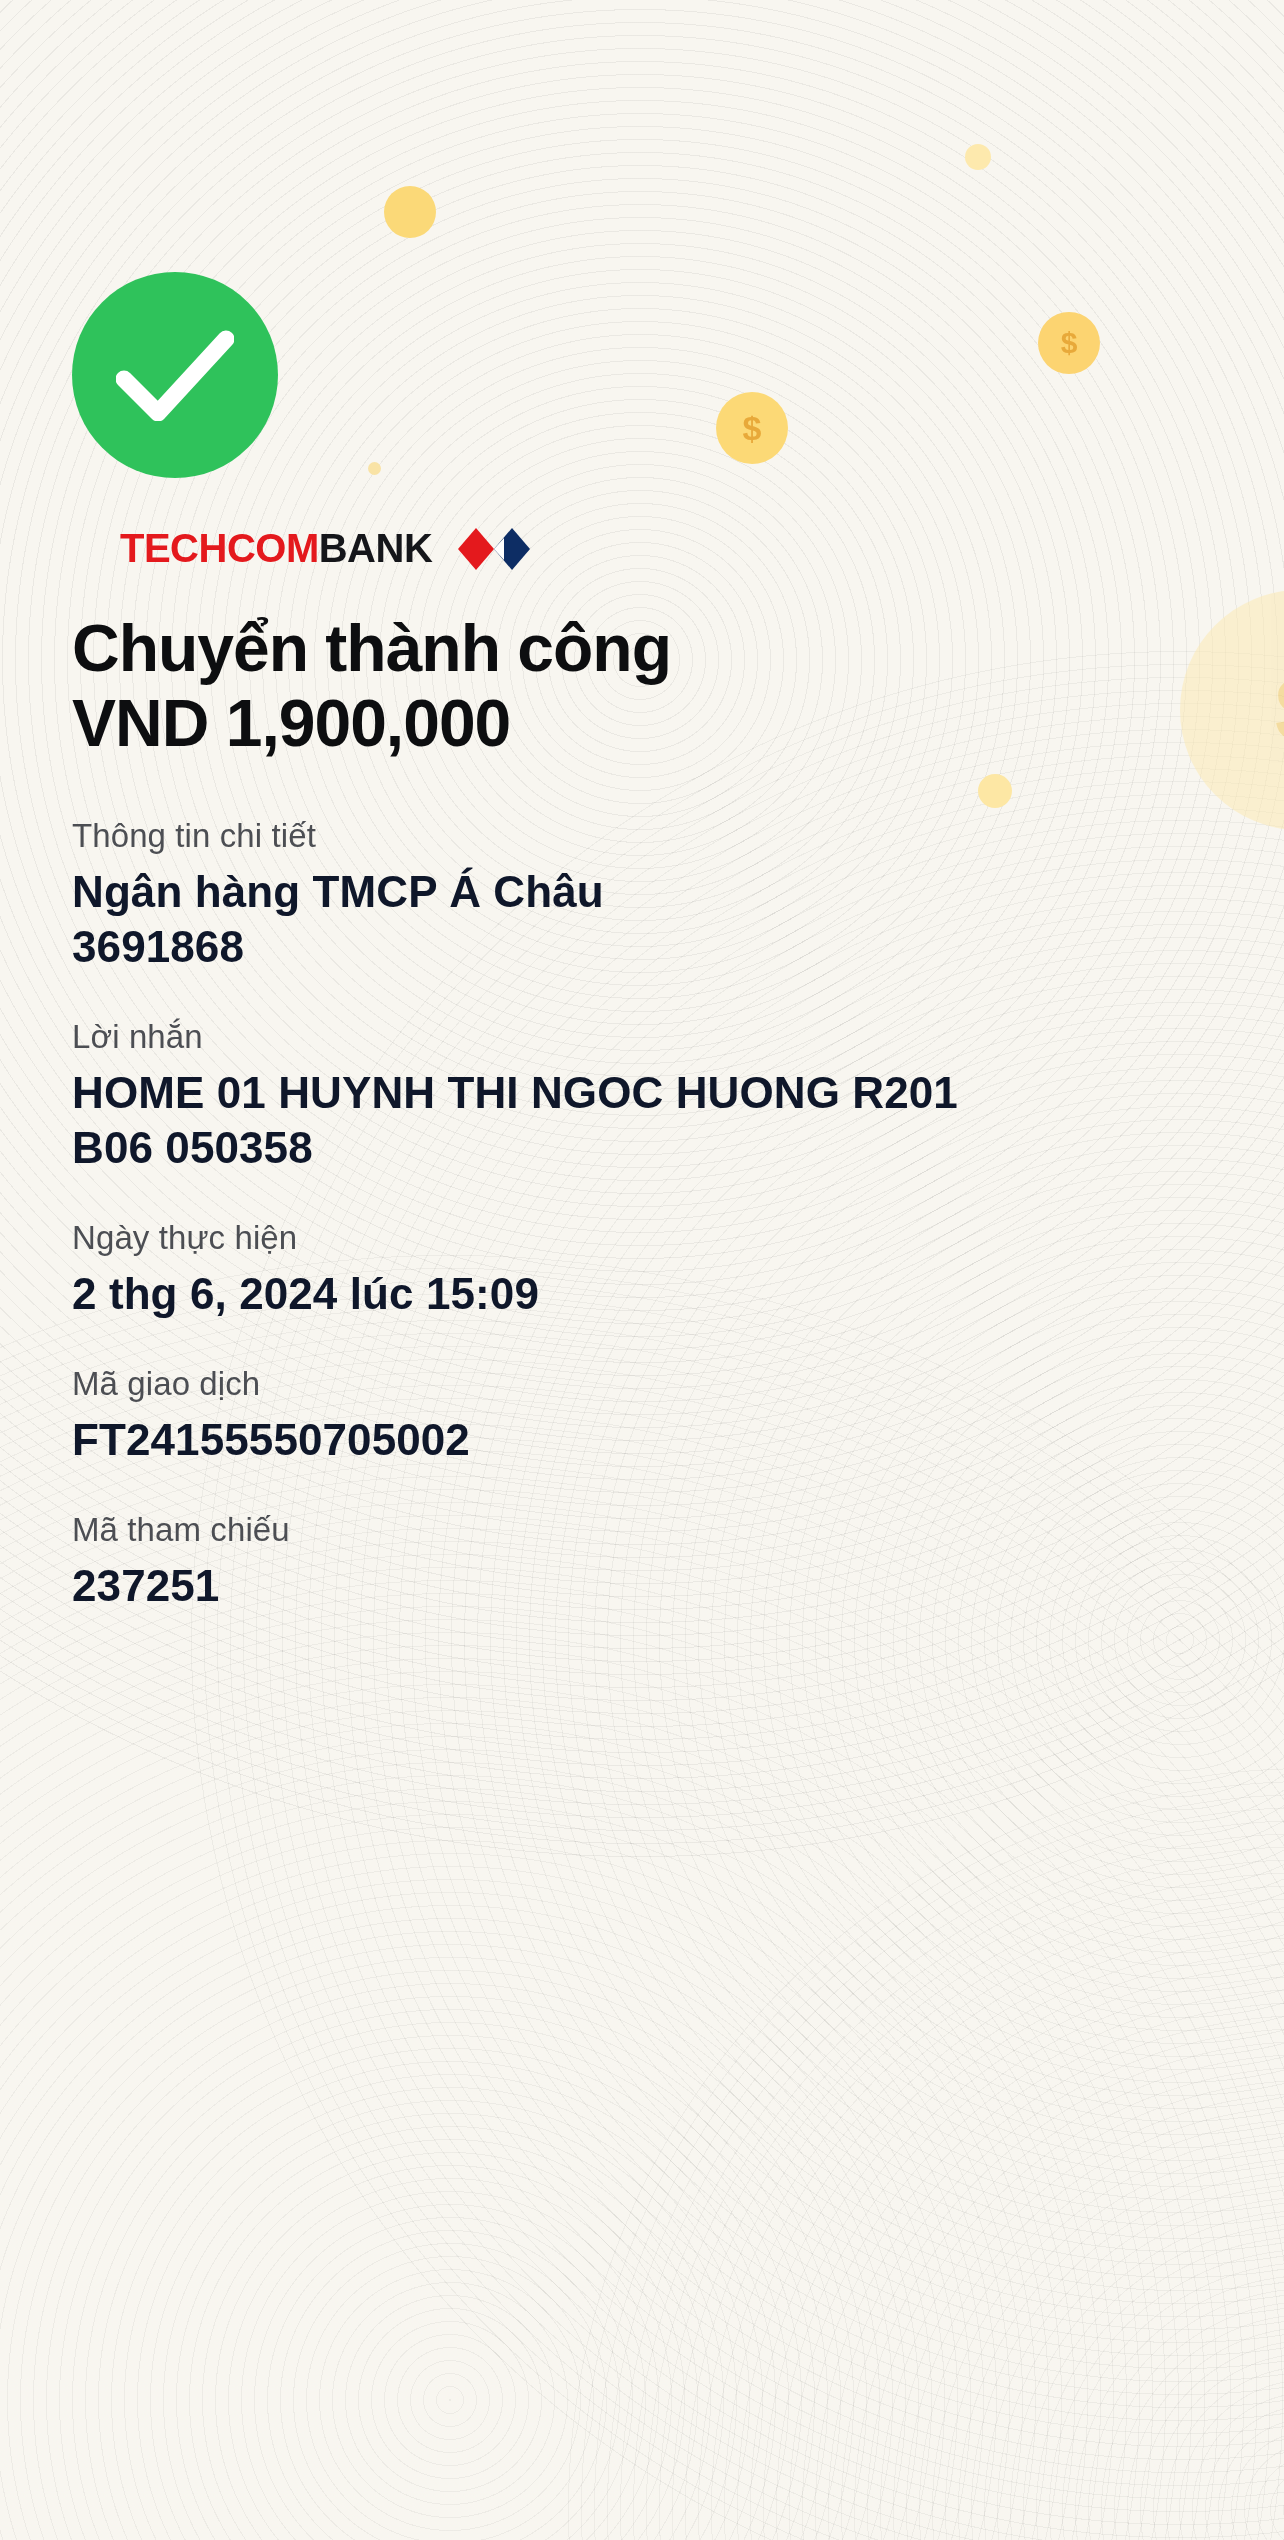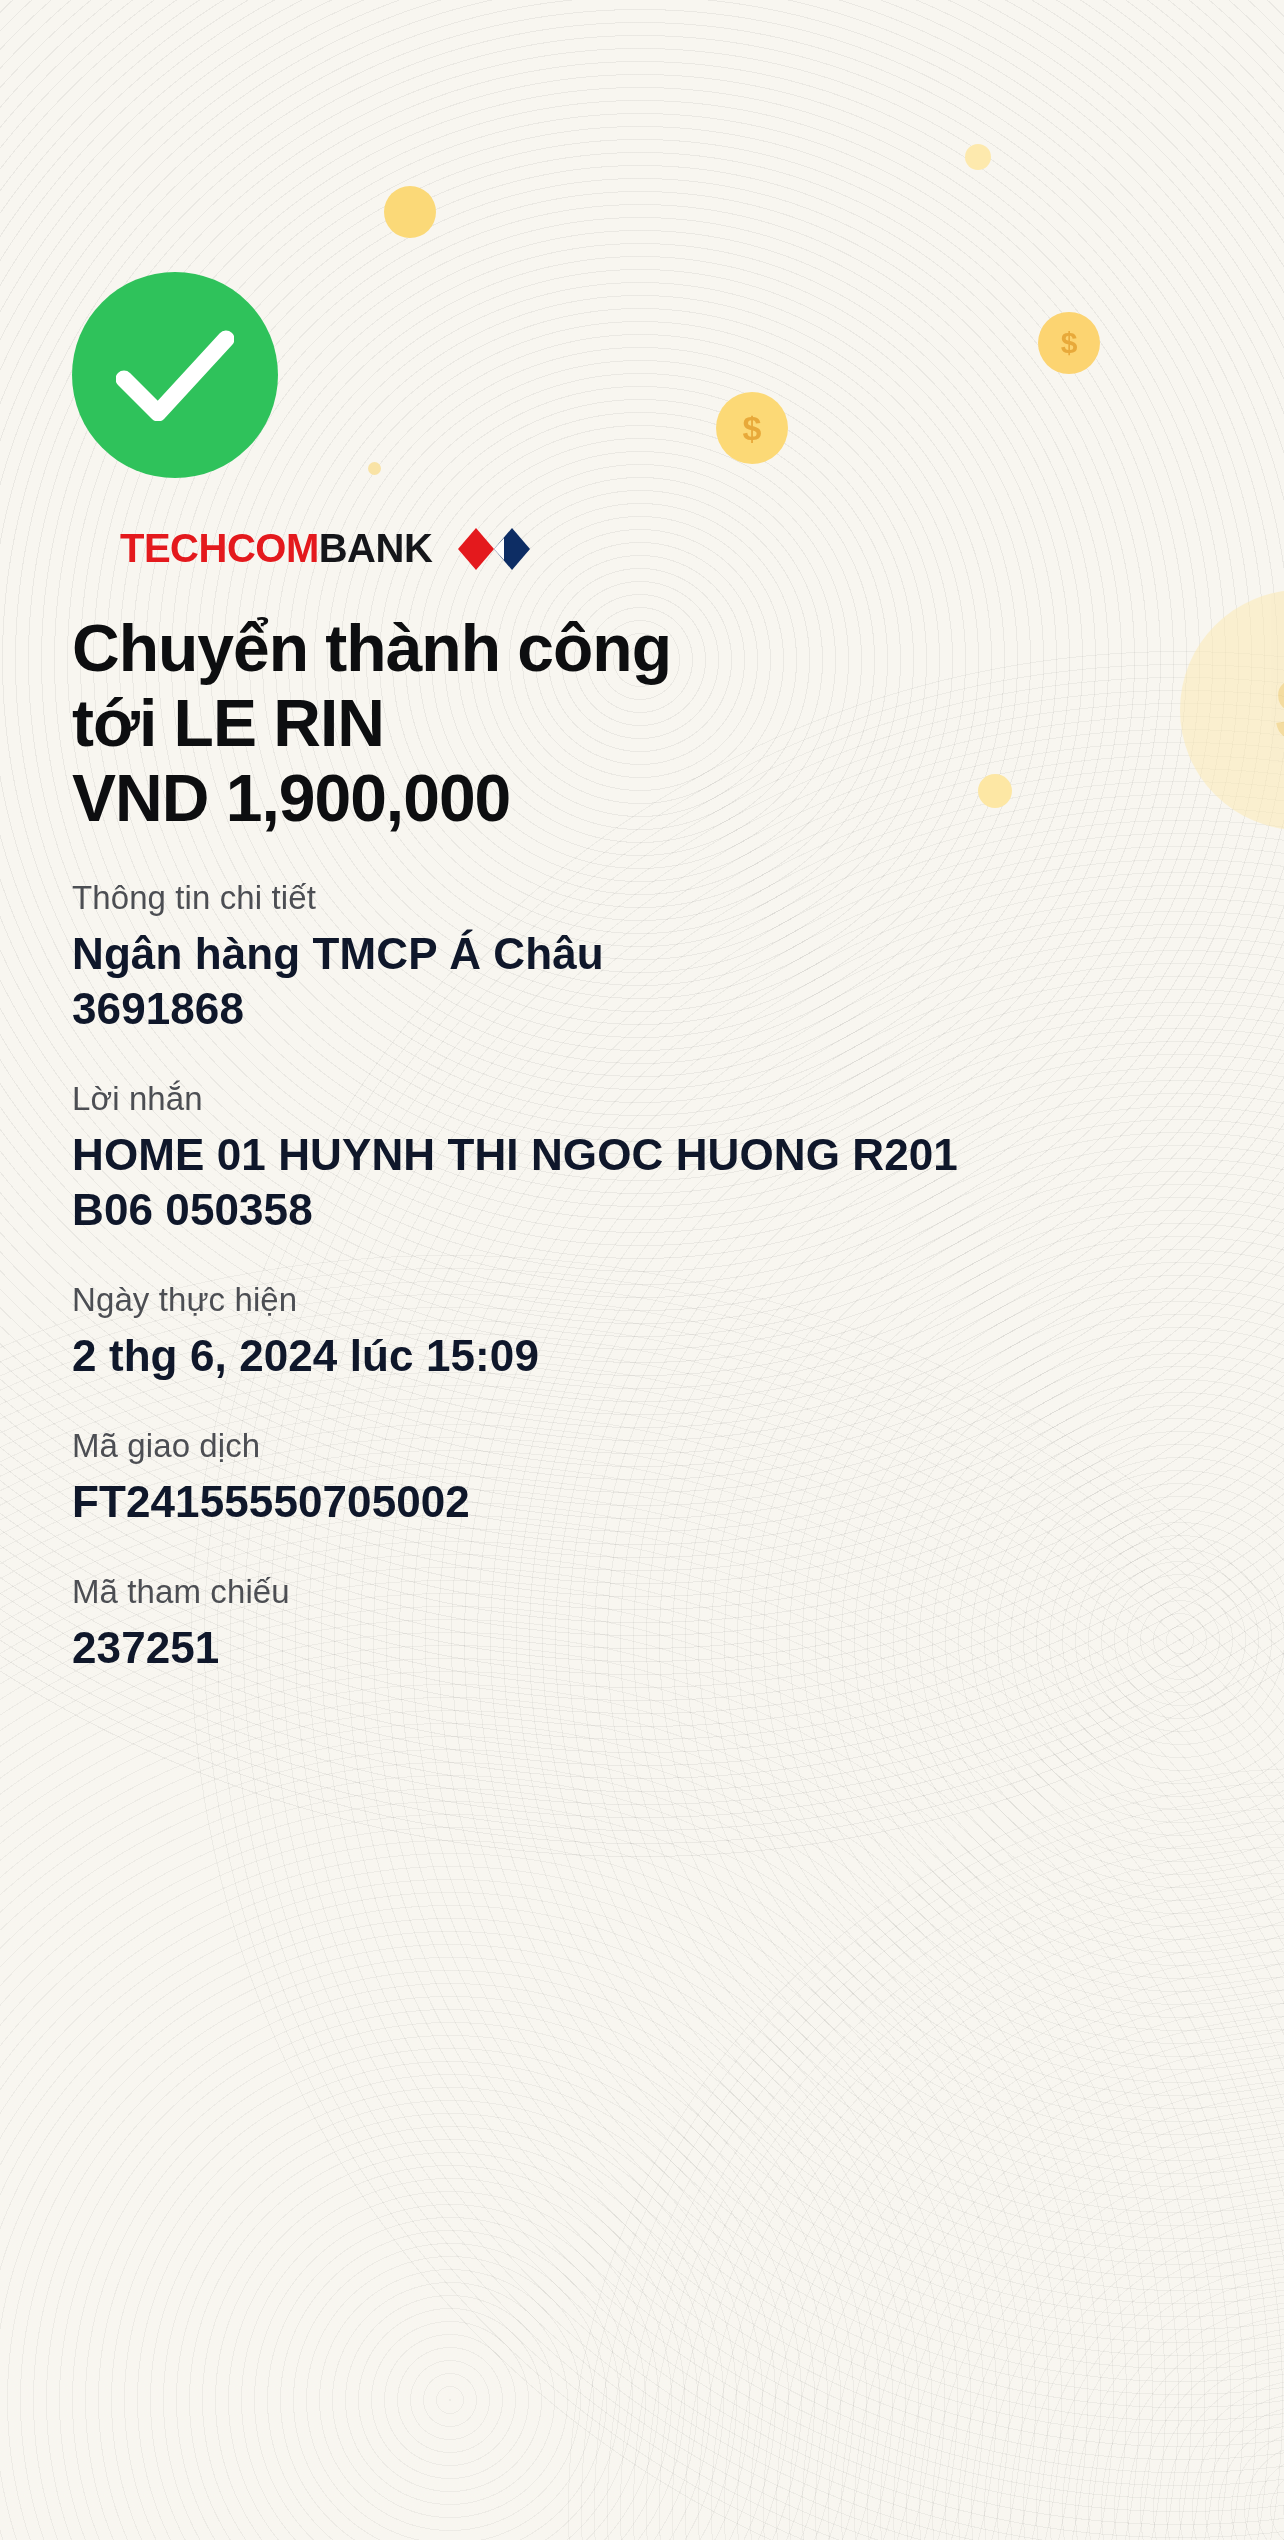--- a/index.html
+++ b/index.html
@@ -102,21 +102,21 @@
     margin-top: 40px;
     font-size: 66px;
     line-height: 1.14;
     font-weight: bold;
     color: #0d0e10;
     letter-spacing: -1px;
   }
   #headline div { white-space: nowrap; }
 
   #details {
-    margin-top: 42px;
+    margin-top: 56px;
   }
   .detail-block { margin-bottom: 44px; }
   .detail-label {
     font-size: 33px;
     color: #4c4e53;
     margin-bottom: 9px;
     letter-spacing: .1px;
   }
   .detail-value {
     font-size: 44px;
@@ -159,21 +159,20 @@
     </div>
     <svg id="brand-logo" width="72" height="42" viewBox="0 0 72 42" aria-hidden="true">
       <polygon points="18,0 36,21 18,42 0,21" fill="#e4191d"></polygon>
       <polygon points="54,0 72,21 54,42 36,21" fill="#0d2d64"></polygon>
       <polygon points="36,21 46,10 46,32" fill="#ffffff"></polygon>
     </svg>
   </div>
 
   <div id="headline">
     <div>Chuyển thành công</div>
-    <div>tới LE RIN</div>
     <div>VND 1,900,000</div>
   </div>
 
   <div id="details">
 
     <div class="detail-block">
       <div class="detail-label">Thông tin chi tiết</div>
       <div class="detail-value">
         <div>Ngân hàng TMCP Á Châu</div>
         <div>3691868</div>

